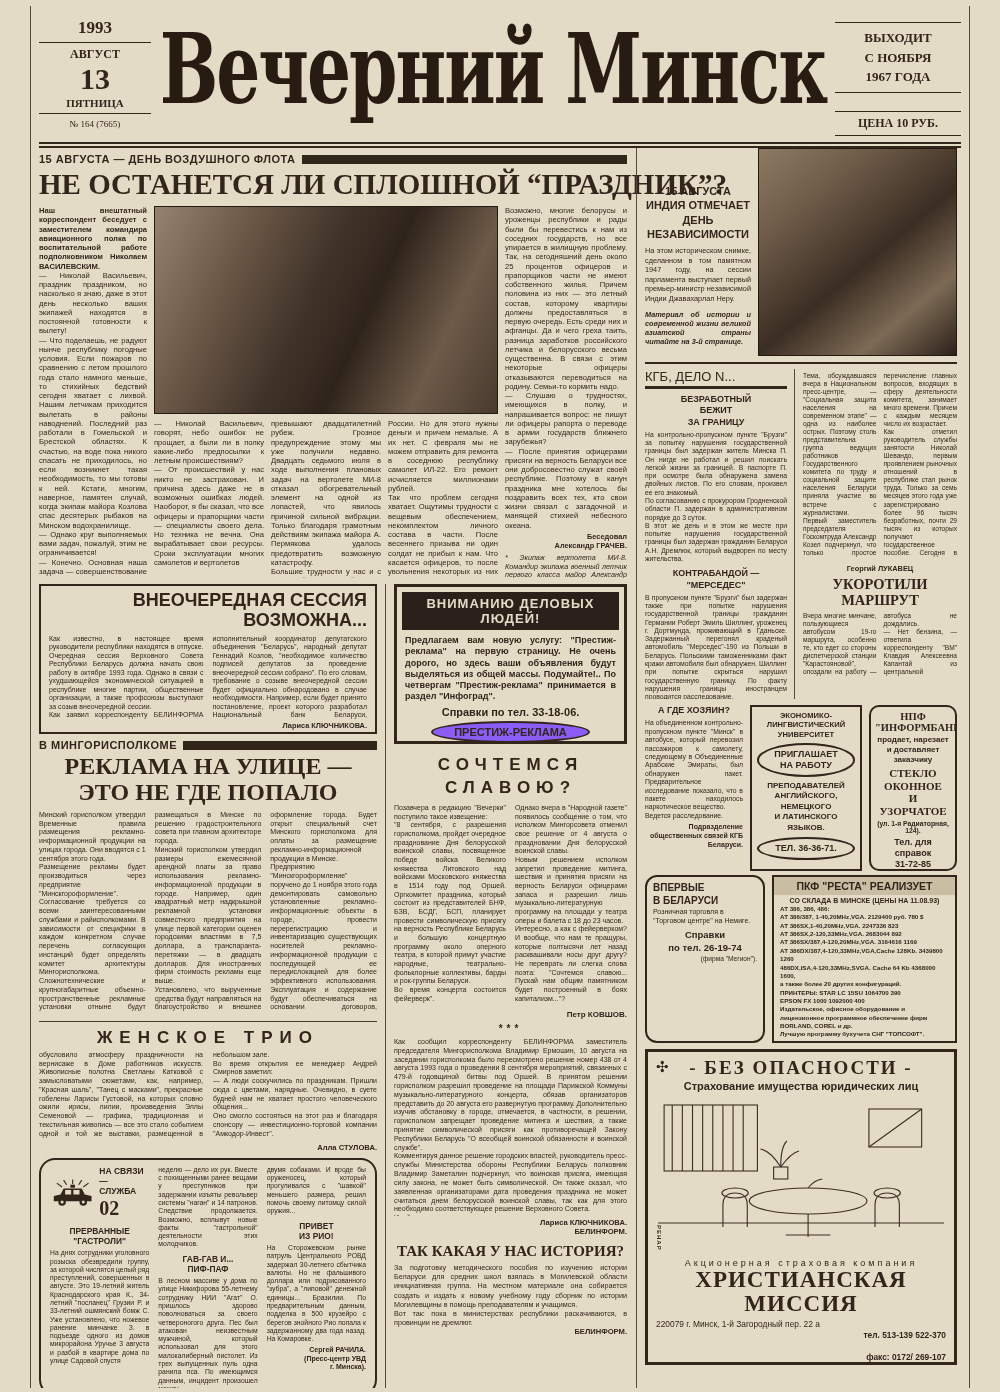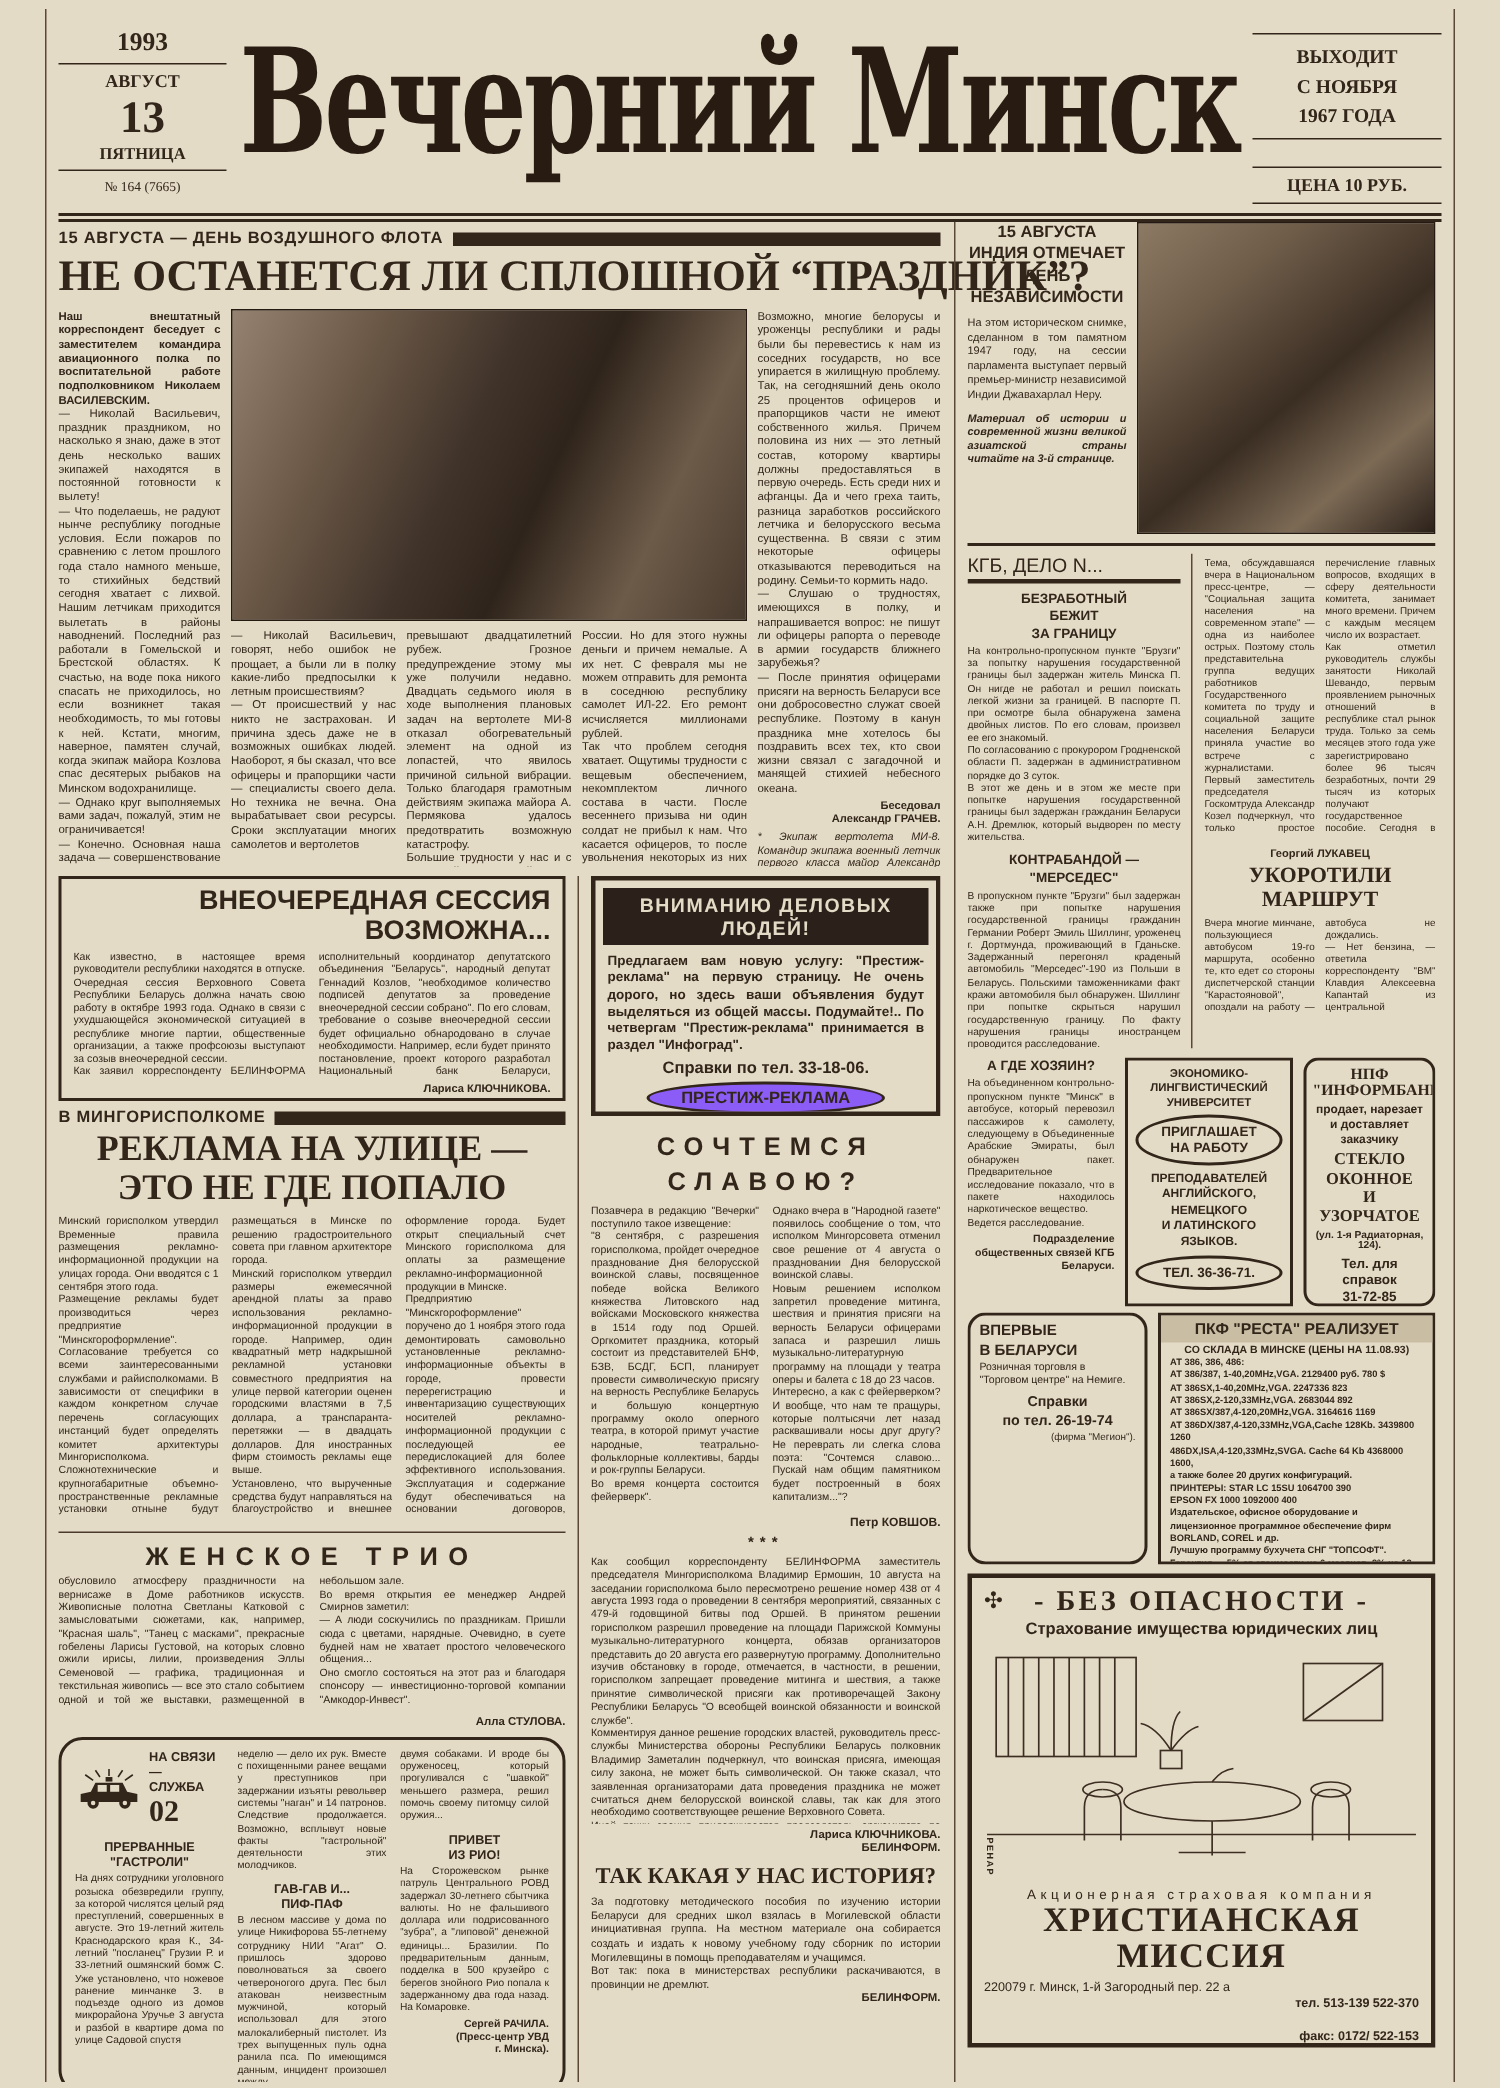--- a/index.html
+++ b/index.html
@@ -72,21 +72,21 @@
   .gloryhead{font-size:17px;font-weight:bold;text-align:center;letter-spacing:6px;white-space:pre-line;
              line-height:1.35;margin:10px 0 4px 0;}
   .glorybody{column-count:2;column-gap:9px;font-size:7px;line-height:1.24;height:204px;overflow:hidden;}
   .stars{text-align:center;font-weight:bold;letter-spacing:4px;margin:4px 0;font-size:10px;}
   .follow{font-size:7px;line-height:1.26;height:178px;overflow:hidden;}
   .histhead{font-family:"Liberation Serif",serif;font-weight:bold;font-size:15px;text-align:center;margin-top:7px;}
   .histbody{font-size:7.2px;line-height:1.28;margin-top:3px;}
   
   .rightcol{width:312px;border-left:1px solid #5a4836;padding-left:8px;overflow:hidden;}
   .indiabox{display:flex;gap:7px;height:208px;border-bottom:2px solid #32261b;padding-bottom:6px;}
-  .inditext{width:106px;}
+  .inditext{width:106px;margin-top:36px;}
   .indititle{font-weight:bold;font-size:11px;text-align:center;white-space:pre-line;line-height:1.3;}
   .indibody{font-size:7.3px;line-height:1.3;margin-top:5px;text-align:justify;white-space:pre-line;}
   .indinote{font-size:7.3px;font-style:italic;font-weight:bold;margin-top:7px;text-align:justify;white-space:pre-line;}
   .photo2{flex:1;border:1px solid #241a12;
           background:linear-gradient(140deg,#8c7a64 0%,#6e5c49 25%,#3a2d22 55%,#7c6a55 78%,#2c211a 100%);}
   .r2{display:flex;gap:8px;margin-top:5px;height:330px;overflow:hidden;}
   .kgbcol{width:142px;border-right:1px solid #5a4836;padding-right:7px;}
   .kgbhead{font-weight:normal;font-size:13px;border-bottom:3px solid #32261b;padding-bottom:2px;}
   .ktit{font-weight:bold;font-size:9px;text-align:center;white-space:pre-line;margin:5px 0 3px 0;line-height:1.25;}
   .kbody{font-size:6.8px;line-height:1.22;}
@@ -454,21 +454,21 @@
           </g>
         </svg>
         <div class="renar">РЕНАР</div>
       </div>
       <div class="instype">Акционерная страховая компания</div>
       <div class="inscompany">ХРИСТИАНСКАЯ МИССИЯ</div>
       <div class="insrow">
         <div>220079 г. Минск, 1-й Загородный пер. 22 а</div>
         <div class="instel">
           <div>тел. 513-139  522-370</div>
-          <div>факс: 0172/ 522-153</div>
+          <div>факс: 0172/ 269-107</div>
         </div>
       </div>
     </div>
 
    </div>
   </div>
  </div>
 </div>
 
 </body></html>

